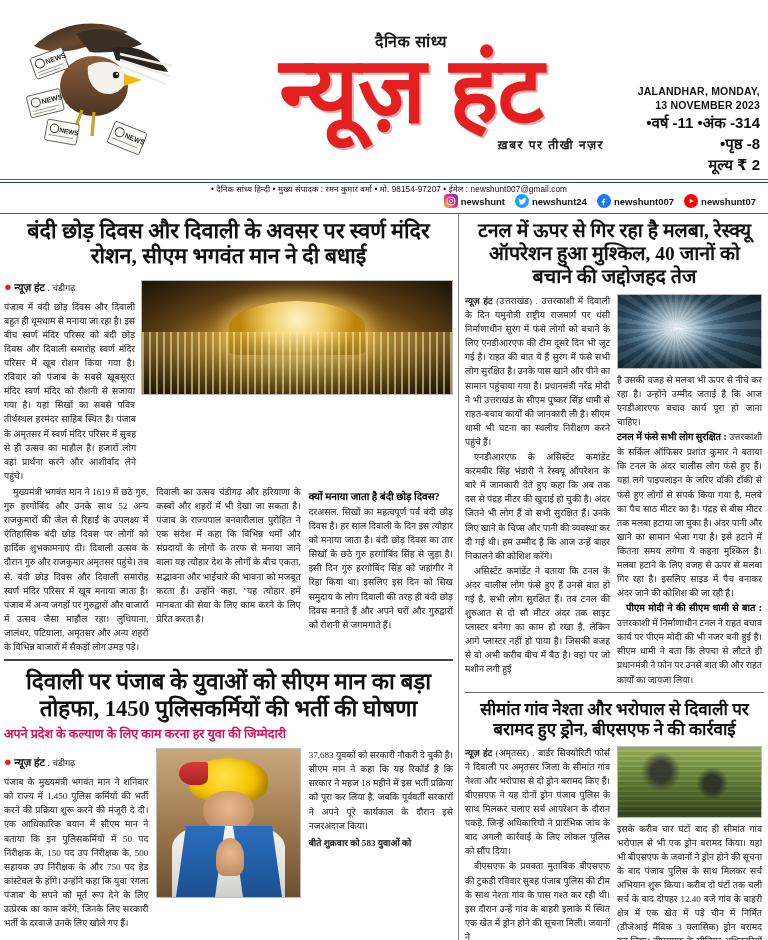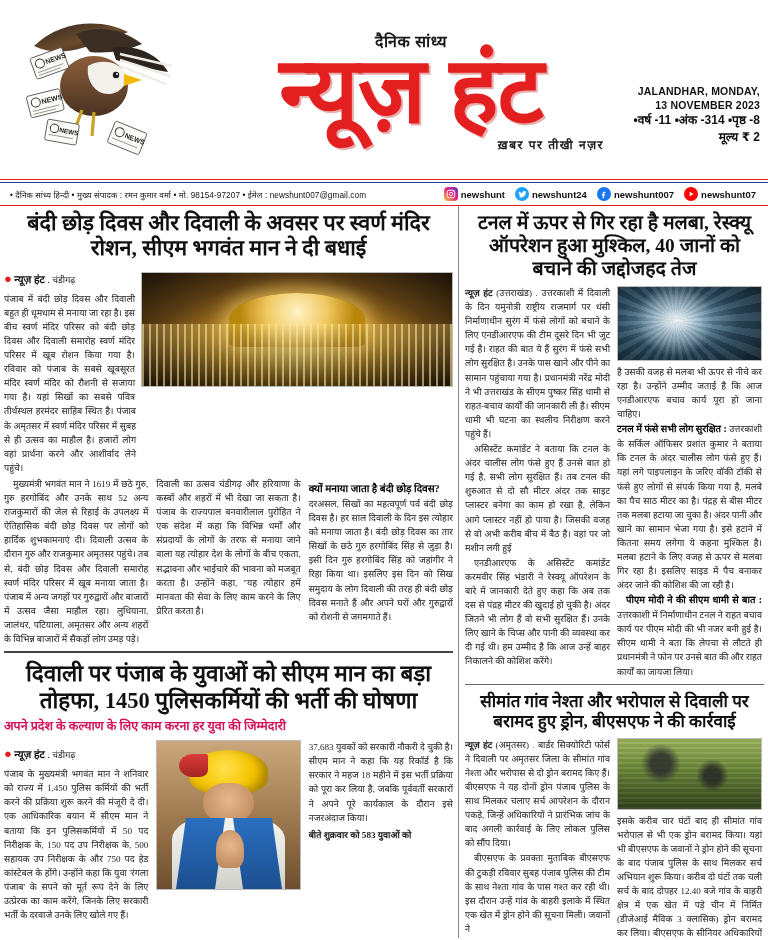--- a/index.html
+++ b/index.html
@@ -74,35 +74,36 @@
   }
   .mast-dateblock .dl1,
   .mast-dateblock .dl2 {
     font-size: 10.5px;
     font-weight: 700;
     letter-spacing: 0.2px;
     line-height: 1.35;
   }
   .mast-dateblock .dl3,
   .mast-dateblock .dl4 {
-    font-size: 12px;
+    font-size: 15px;
     font-weight: 600;
     line-height: 1.4;
   }
 
   
   .infobar {
     position: relative;
-    height: 24px;
+    height: 32px;
     width: 100%;
     border-top: 1.6px solid #1c3f94;
     border-bottom: 1.6px solid #e41f1f;
     display: flex;
     align-items: center;
     background: #fff;
+    flex-direction: column;
   }
   .infobar::before {
     content: "";
     position: absolute;
     left: 0; right: 0; top: -4.5px;
     height: 1.6px; background: #e41f1f;
   }
   .infobar-left {
     font-size: 8.2px;
     color: #111;
@@ -533,22 +534,22 @@
 
         <div style="display:flex; gap:7px; margin-top:3px;">
           <div style="width:145px;">
             <div class="body-txt">
               <p class="noind">
                 <span style="font-weight:700;">न्यूज़ हंट</span>
                 <span>(उत्तराखंड)</span>
                 <span>. </span>
                 <span>उत्तरकाशी में दिवाली के दिन यमुनोत्री राष्ट्रीय राजमार्ग पर धंसी निर्माणाधीन सुरंग में फंसे लोगों को बचाने के लिए एनडीआरएफ की टीम दूसरे दिन भी जुट गई है। राहत की बात ये हैं सुरंग में फंसे सभी लोग सुरक्षित है। उनके पास खाने और पीने का सामान पहुंचाया गया है। प्रधानमंत्री नरेंद्र मोदी ने भी उत्तराखंड के सीएम पुष्कर सिंह धामी से राहत-बचाव कार्यों की जानकारी ली है। सीएम धामी भी घटना का स्थलीय निरीक्षण करने पहुंचे हैं।</span>
               </p>
+              <p>एनडीआरएफ के असिस्टेंट कमांडेंट करमवीर सिंह भंडारी ने रेस्क्यू ऑपरेशन के बारे में जानकारी देते हुए कहा कि अब तक दस से पंद्रह मीटर की खुदाई हो चुकी है। अंदर जितने भी लोग हैं वो सभी सुरक्षित हैं। उनके लिए खाने के चिप्स और पानी की व्यवस्था कर दी गई थी। हम उम्मीद है कि आज उन्हें बाहर निकालने की कोशिश करेंगे।</p>
               <p>असिस्टेंट कमांडेंट ने बताया कि टनल के अंदर चालीस लोग फंसे हुए हैं उनसे बात हो गई है, सभी लोग सुरक्षित हैं। तब टनल की शुरुआत से दो सौ मीटर अंदर तक साइट प्लास्टर बनेगा का काम हो रखा है, लेकिन आगे प्लास्टर नहीं हो पाया है। जिसकी वजह से वो अभी करीब बीच में बैठ है। वहां पर जो मशीन लगी हुई</p>
-              <p>एनडीआरएफ के असिस्टेंट कमांडेंट करमवीर सिंह भंडारी ने रेस्क्यू ऑपरेशन के बारे में जानकारी देते हुए कहा कि अब तक दस से पंद्रह मीटर की खुदाई हो चुकी है। अंदर जितने भी लोग हैं वो सभी सुरक्षित हैं। उनके लिए खाने के चिप्स और पानी की व्यवस्था कर दी गई थी। हम उम्मीद है कि आज उन्हें बाहर निकालने की कोशिश करेंगे।</p>
             </div>
           </div>
 
           <div style="width:145px;">
             <div class="photo ph-tunnel" style="width:100%; height:75px; margin-bottom:4px;"></div>
             <div class="body-txt">
               <p class="noind">है उसकी वजह से मलबा भी ऊपर से नीचे कर रहा है। उन्होंने उम्मीद जताई है कि आज एनडीआरएफ बचाव कार्य पूरा हो जाना चाहिए।</p>
               <p class="noind">
                 <span class="sub-inline">टनल में फंसे सभी लोग सुरक्षित :</span>
                 <span>उत्तरकाशी के सर्किल ऑफिसर प्रशांत कुमार ने बताया कि टनल के अंदर चालीस लोग फंसे हुए हैं। यहां लगे पाइपलाइन के जरिए वॉकी टॉकी से फंसे हुए लोगों से संपर्क किया गया है, मलबे का पैच साठ मीटर का है। पंद्रह से बीस मीटर तक मलबा हटाया जा चुका है। अंदर पानी और खाने का सामान भेजा गया है। इसे हटाने में कितना समय लगेगा ये कहना मुश्किल है। मलबा हटाने के लिए वजह से ऊपर से मलबा गिर रहा है। इसलिए साइड में पैच बनाकर अंदर जाने की कोशिश की जा रही है।</span>

